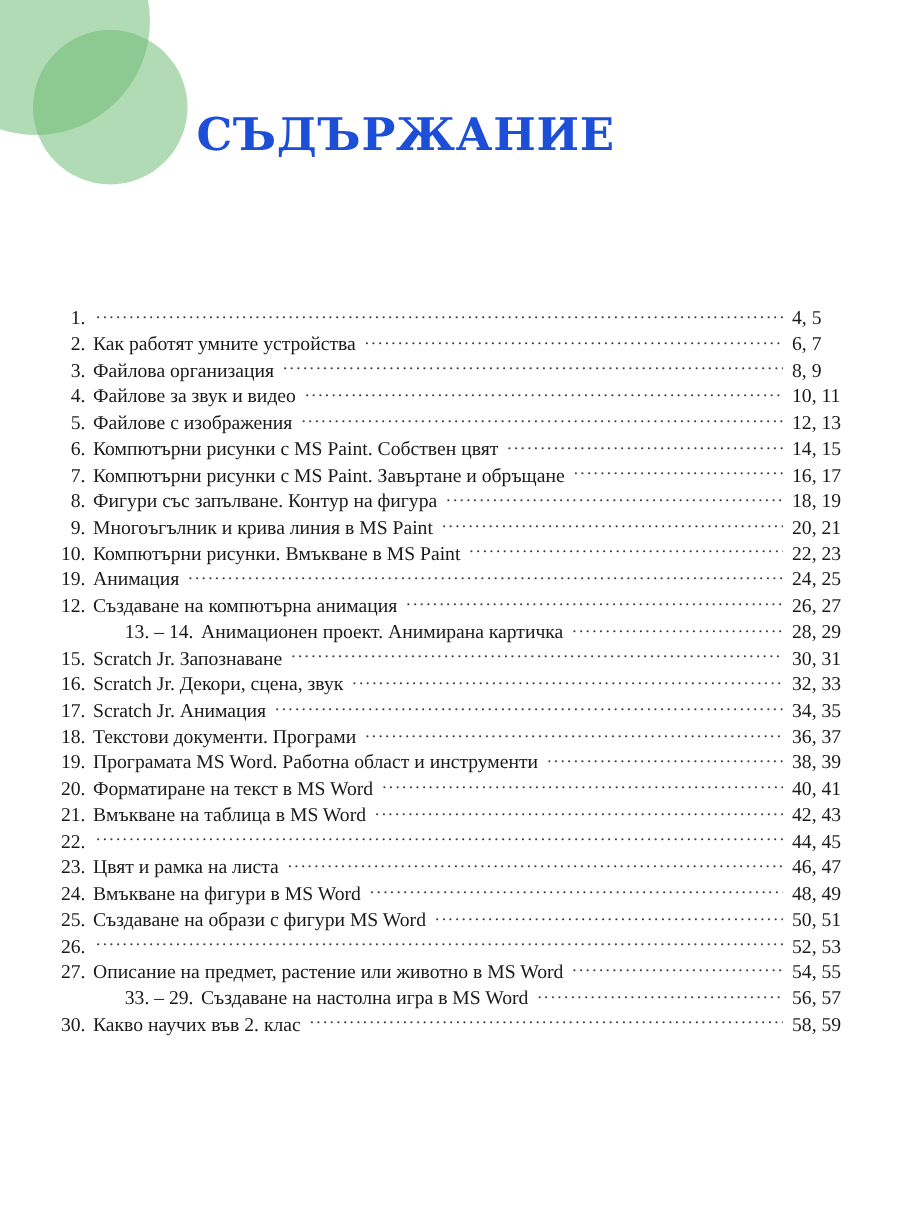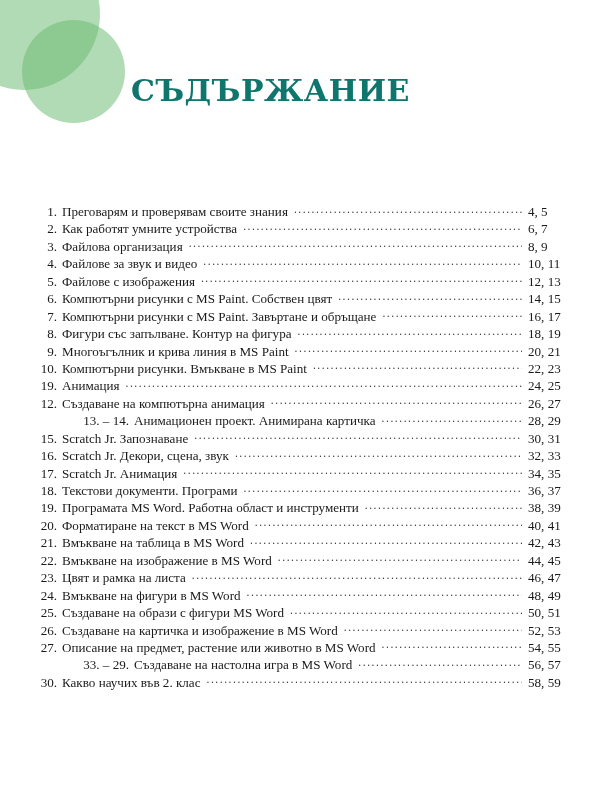--- a/index.html
+++ b/index.html
@@ -47,21 +47,21 @@
   
   #page-title {
     position: absolute;
     left: 131px;
     top: 76px;
     margin: 0;
     font-family: "DejaVu Serif", "Liberation Serif", serif;
     font-weight: bold;
     font-size: 30px;
     letter-spacing: 0.5px;
-    color: #0f766e;
+    color: #1d4ed8;
     line-height: 1;
     white-space: nowrap;
   }
 
   
   #contents-list {
     position: absolute;
     left: 36px;
     top: 203px;
     width: 532px;
@@ -121,21 +121,20 @@
 <div id="decor">
   <div class="circle" id="circle-light-large"></div>
   <div class="circle" id="circle-light-small"></div>
 </div>
 
 <h1 id="page-title">СЪДЪРЖАНИЕ</h1>
 
 <ul id="contents-list">
     <li class="toc-row">
       <span class="toc-num">1.</span>
-      <span class="toc-label">Преговарям и проверявам своите знания</span>
       <span class="toc-leader"></span>
       <span class="toc-pages">4, 5</span>
     </li>
     <li class="toc-row">
       <span class="toc-num">2.</span>
       <span class="toc-label">Как работят умните устройства</span>
       <span class="toc-leader"></span>
       <span class="toc-pages">6, 7</span>
     </li>
     <li class="toc-row">
@@ -241,21 +240,20 @@
       <span class="toc-pages">40, 41</span>
     </li>
     <li class="toc-row">
       <span class="toc-num">21.</span>
       <span class="toc-label">Вмъкване на таблица в MS Word</span>
       <span class="toc-leader"></span>
       <span class="toc-pages">42, 43</span>
     </li>
     <li class="toc-row">
       <span class="toc-num">22.</span>
-      <span class="toc-label">Вмъкване на изображение в MS Word</span>
       <span class="toc-leader"></span>
       <span class="toc-pages">44, 45</span>
     </li>
     <li class="toc-row">
       <span class="toc-num">23.</span>
       <span class="toc-label">Цвят и рамка на листа</span>
       <span class="toc-leader"></span>
       <span class="toc-pages">46, 47</span>
     </li>
     <li class="toc-row">
@@ -265,21 +263,20 @@
       <span class="toc-pages">48, 49</span>
     </li>
     <li class="toc-row">
       <span class="toc-num">25.</span>
       <span class="toc-label">Създаване на образи с фигури MS Word</span>
       <span class="toc-leader"></span>
       <span class="toc-pages">50, 51</span>
     </li>
     <li class="toc-row">
       <span class="toc-num">26.</span>
-      <span class="toc-label">Създаване на картичка и изображение в MS Word</span>
       <span class="toc-leader"></span>
       <span class="toc-pages">52, 53</span>
     </li>
     <li class="toc-row">
       <span class="toc-num">27.</span>
       <span class="toc-label">Описание на предмет, растение или животно в MS Word</span>
       <span class="toc-leader"></span>
       <span class="toc-pages">54, 55</span>
     </li>
     <li class="toc-row">

